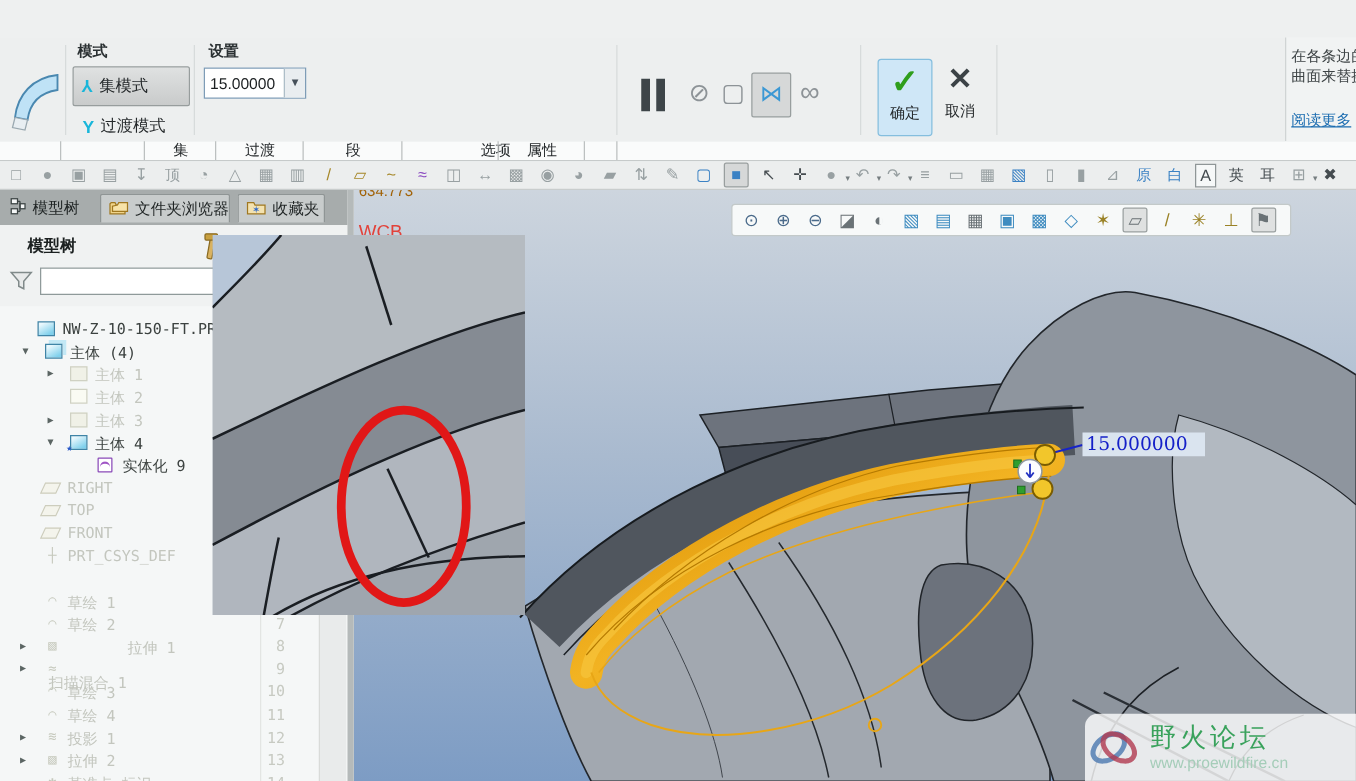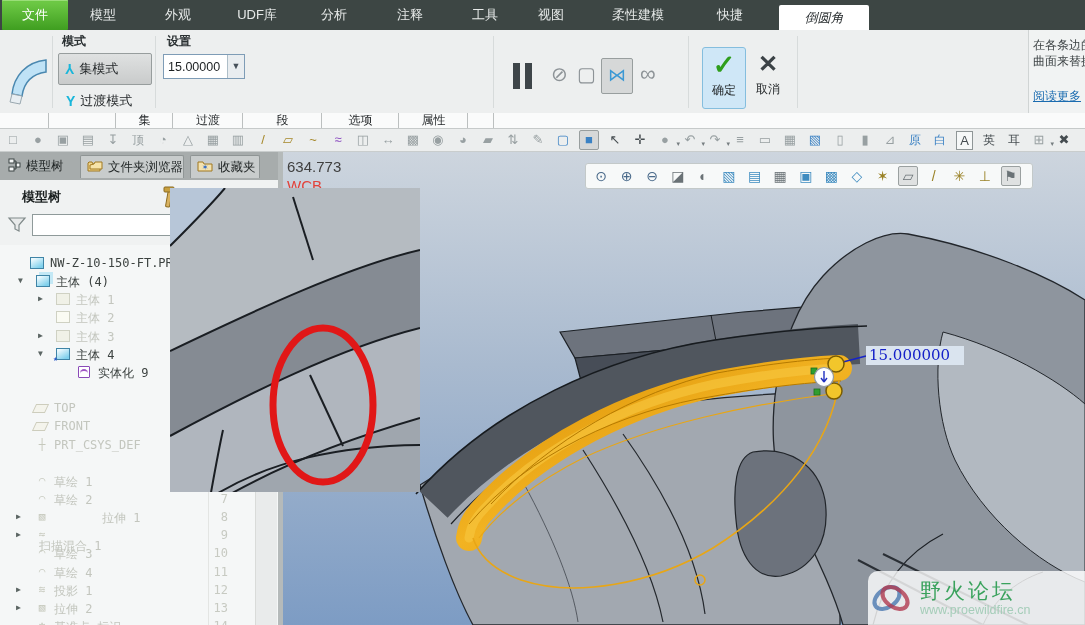--- a/index.html
+++ b/index.html
@@ -100,50 +100,37 @@
   .g-plane{width:13px;height:9px;top:5px;border:1px solid #cdcdbd;background:#f4f4ec;transform:skewX(-25deg)}
   
   .scene{position:absolute;left:283px;top:152px;width:802px;height:473px;z-index:1}
   .gtoolbar{position:absolute;left:585px;top:163px;width:448px;height:26px;background:#f7f9f9;
             border:1px solid #c3c9c9;border-radius:3px;display:flex;align-items:center;
             padding-left:5px;box-sizing:border-box;z-index:4}
   .gico{width:20px;height:20px;line-height:20px;text-align:center;font-size:14px;color:#6a7276;
         margin-right:5.6px;flex:none;cursor:default}
   .gico.mag{color:#4a6a8a}.gico.blue{color:#3f8cc0}.gico.olive{color:#9a8226}
   .gico.pressed{background:#dfe1e1;border:1px solid #9aa0a0;border-radius:2px;height:18px;line-height:18px;width:18px}
-  .redmeasure{position:absolute;left:287px;top:158px;font-size:15px;color:#404040;z-index:2;white-space:nowrap}
+  .redmeasure{position:absolute;left:287px;top:146px;font-size:12px;color:#a16207;z-index:2;white-space:nowrap}
   .redcsys{position:absolute;left:287px;top:177px;font-size:15px;color:#e2423a;z-index:2}
   .dimlabel{position:absolute;left:866px;top:346px;width:95px;height:19px;line-height:19px;
             background:#dae4ef;color:#1520c8;font-family:"DejaVu Serif",serif;font-size:15px;
             padding-left:3px;z-index:3;cursor:text}
   .inset{position:absolute;left:170px;top:188px;width:250px;height:304px;z-index:5}
   .watermark{position:absolute;left:868px;top:571px;width:217px;height:54px;z-index:6;
              background:rgba(255,255,255,0.8);border-radius:10px 0 0 0;display:flex;align-items:center;overflow:hidden}
   .wmtext{margin-left:6px}
   .wmtitle{font-size:21px;font-weight:normal;color:#39a25c;letter-spacing:3px;line-height:24px}
   .wmurl{font-size:12.5px;color:#a5cdb9;line-height:15px}
 </style>
 </head>
 <body>
 
 <div class="stage">
 
-  <div class="menubar" id="menubar">
-      <div class="mtab file" style="left: 2px; width: 66px;">文件</div>
-      <div class="mtab" style="left: 73px; width: 60px;">模型</div>
-      <div class="mtab" style="left: 150px; width: 56px;">外观</div>
-      <div class="mtab" style="left: 225px; width: 64px;">UDF库</div>
-      <div class="mtab" style="left: 306px; width: 56px;">分析</div>
-      <div class="mtab" style="left: 382px; width: 56px;">注释</div>
-      <div class="mtab" style="left: 457px; width: 56px;">工具</div>
-      <div class="mtab" style="left: 523px; width: 56px;">视图</div>
-      <div class="mtab" style="left: 594px; width: 88px;">柔性建模</div>
-      <div class="mtab" style="left: 702px; width: 56px;">快捷</div>
-      <div class="mtab active" style="left: 779px; width: 90px;">倒圆角</div>
-    </div>
 
   <div class="ribbon">
     <div class="bigicon">
       <svg width="42" height="52" viewBox="0 0 42 52">
         <path d="M4,40 C6,22 18,8 38,6 L38,18 C24,20 16,28 14,42 Z" fill="#bfe2f6" stroke="#4a88b0" stroke-width="1.5"></path>
         <path d="M4,40 L14,42 L12,50 L2,48 Z" fill="#e8eef2" stroke="#9aa8b0"></path>
       </svg>
     </div>
     <div class="rsep" style="left:52px"></div>
     <div class="glabel" style="left:62px;top:3px">模式</div>
@@ -187,21 +174,21 @@
     </div>
   </div>
 
   <div class="dashrow" id="dashrow">
     <div class="dline" style="left:48px"></div>
     <div class="dline" style="left:467px"></div>
     <div class="dline" style="left:493px"></div>
   <div class="dcell" style="left: 115px; width: 57px;">集</div>
       <div class="dcell" style="left: 172px; width: 70px; text-align: center;">过渡</div>
       <div class="dcell" style="left: 242px; width: 79px;">段</div>
-      <div class="dcell" style="left: 321px; width: 77px;">选项</div>
+      <div class="dcell" style="left: 321px; width: 77px; padding-left: 36px;">选项</div>
       <div class="dcell" style="left: 398px; width: 69px;">属性</div>
     </div>
 
   <div class="toolbar" id="toolbar">
       <span class="mico">□</span>
       <span class="mico">●</span>
       <span class="mico">▣</span>
       <span class="mico">▤</span>
       <span class="mico">↧</span>
       <span class="mico cn">顶</span>
@@ -395,20 +382,24 @@
         </div>
         <div class="trow" style="top: 99.75px;">
           <span class="texp" style="left: 38px;">▼</span>
           <span class="tic g-body-star" style="left: 56px;"></span>
           <span class="tlab" style="left: 76px;">主体 4</span>
         </div>
         <div class="trow" style="top: 117.9px;">
           <span class="tic g-solidify" style="left: 78px;"></span>
           <span class="tlab" style="left: 98px;">实体化 9</span>
         </div>
+        <div class="trow gray" style="top: 136.05px;">
+          <span class="tic g-plane" style="left: 34px;"></span>
+          <span class="tlab" style="left: 54px;">RIGHT</span>
+        </div>
         <div class="trow gray" style="top: 154.2px;">
           <span class="tic g-plane" style="left: 34px;"></span>
           <span class="tlab" style="left: 54px;">TOP</span>
         </div>
         <div class="trow gray" style="top: 172.35px;">
           <span class="tic g-plane" style="left: 34px;"></span>
           <span class="tlab" style="left: 54px;">FRONT</span>
         </div>
         <div class="trow gray" style="top: 190.5px;">
           <span class="tic txt" style="left: 34px;">┼</span>

